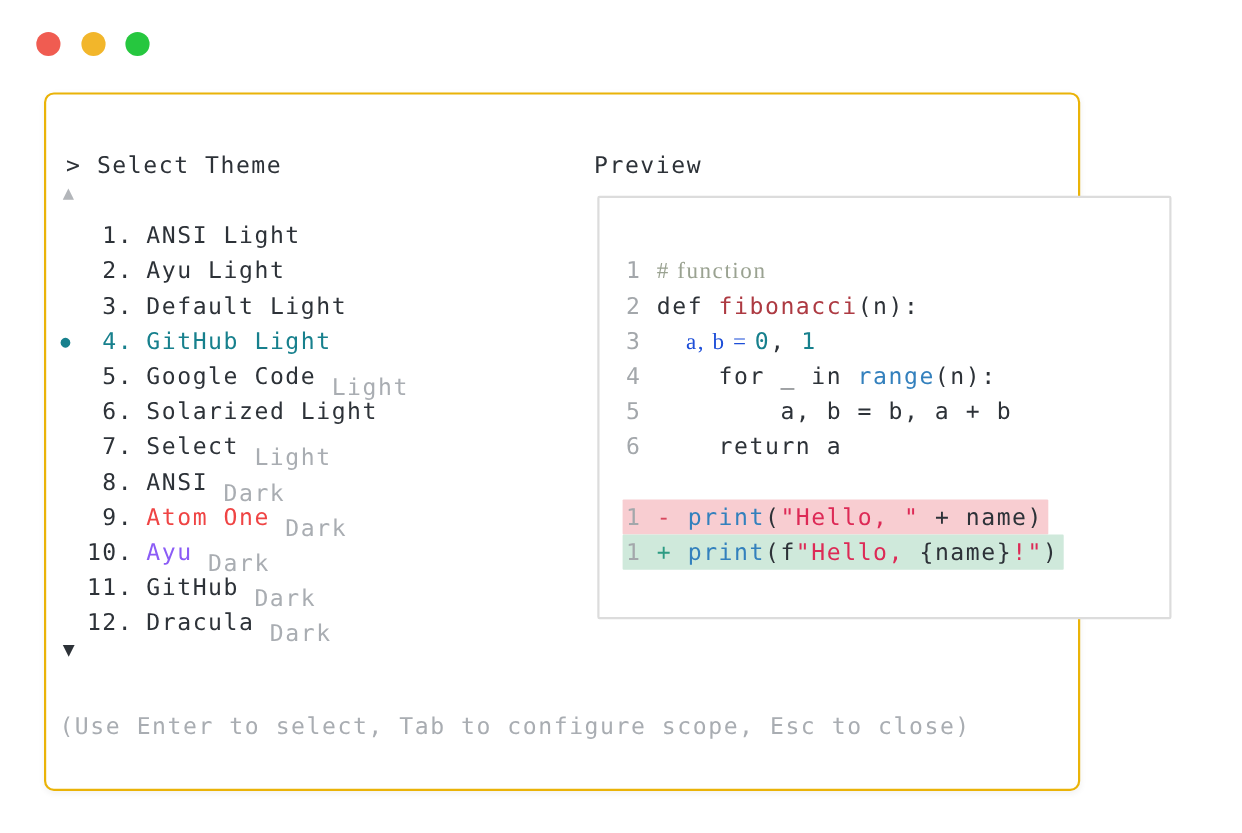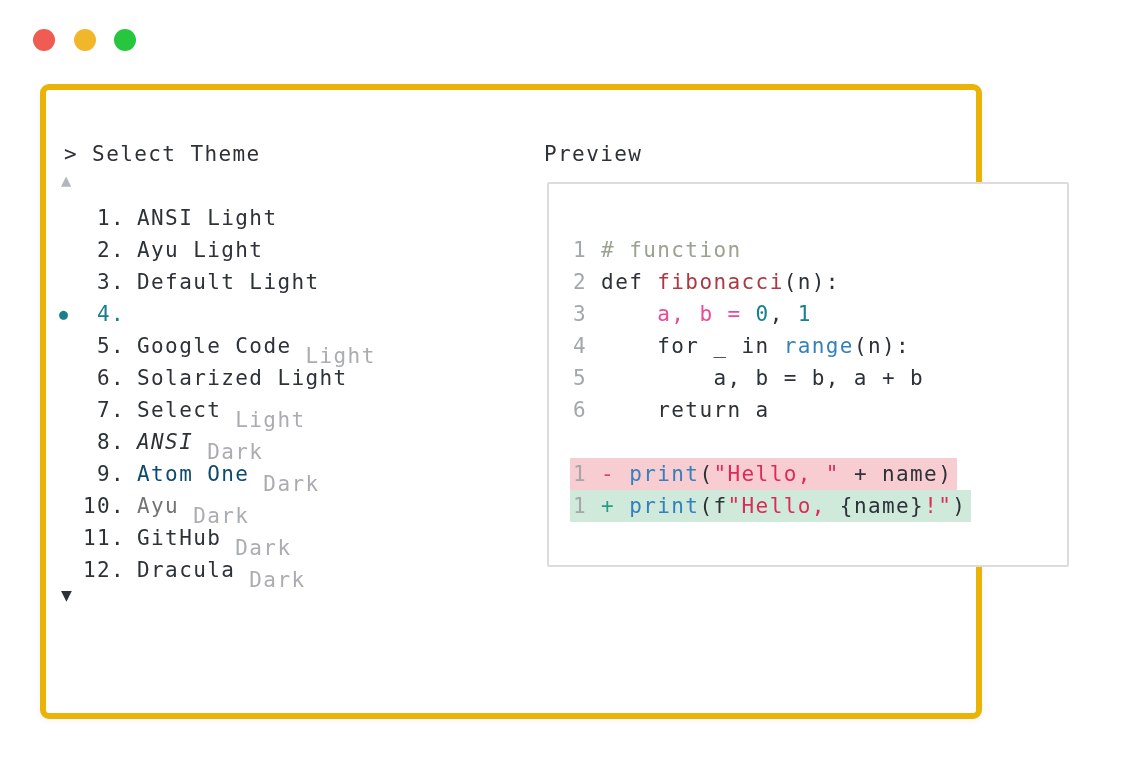--- a/index.html
+++ b/index.html
@@ -5,21 +5,21 @@
   html,body{margin:0;padding:0;background:#ffffff;}
   body{width:1129px;height:757px;position:relative;overflow:hidden;
        font-family:"DejaVu Sans Mono","Liberation Mono",monospace;}
 
   
   .traffic{position:absolute;top:29px;width:22px;height:22px;border-radius:50%;}
   .t-red{left:33px;}  .t-yellow{left:74px;}  .t-green{left:114px;}
 
   
   .panel{position:absolute;left:40px;top:84px;width:942px;height:635px;
-         box-sizing:border-box;border:6px solid #eab308;border-radius:9px;
+         box-sizing:border-box;border:2px solid #eab308;border-radius:9px;
          background:#ffffff;box-shadow:0 2px 6px rgba(0,0,0,0.05);}
 
   .mono{font-size:21px;letter-spacing:1.4px;line-height:28px;white-space:pre;}
 
   .prompt{position:absolute;left:18px;top:50px;color:#2d3238;}
   .preview-label{position:absolute;left:498px;top:50px;color:#2d3238;}
 
   .scroll-up{position:absolute;left:15px;top:80px;font-size:17px;color:#b3b6ba;
              line-height:20px;letter-spacing:0;cursor:default;}
   .scroll-down{position:absolute;left:15px;top:494px;font-size:18px;color:#2d3238;
@@ -57,42 +57,43 @@
 <div class="panel">
 
   <div class="prompt mono">&gt; Select Theme</div>
 
   <div class="scroll-up" style="color: rgb(179, 182, 186);">▲</div>
 
   <div class="theme-list" id="theme-list">
       <div class="theme-row"><span class="bullet" style="color: rgb(23, 128, 141);"></span><span class="num" style="color: rgb(45, 50, 56);">1.</span><span class="name" style="color: rgb(45, 50, 56);">ANSI Light</span></div>
       <div class="theme-row"><span class="bullet" style="color: rgb(23, 128, 141);"></span><span class="num" style="color: rgb(45, 50, 56);">2.</span><span class="name" style="color: rgb(45, 50, 56);">Ayu Light</span></div>
       <div class="theme-row"><span class="bullet" style="color: rgb(23, 128, 141);"></span><span class="num" style="color: rgb(45, 50, 56);">3.</span><span class="name" style="color: rgb(45, 50, 56);">Default Light</span></div>
-      <div class="theme-row"><span class="bullet" style="color: rgb(23, 128, 141);">●</span><span class="num" style="color: rgb(23, 128, 141);">4.</span></div>
+      <div class="theme-row"><span class="bullet" style="color: rgb(23, 128, 141);">●</span><span class="num" style="color: rgb(23, 128, 141);">4.</span><span class="name" style="color: rgb(23, 128, 141);">GitHub Light</span></div>
       <div class="theme-row"><span class="bullet" style="color: rgb(23, 128, 141);"></span><span class="num" style="color: rgb(45, 50, 56);">5.</span><span class="name" style="color: rgb(45, 50, 56);">Google Code</span><span class="suffix" style="color: rgb(169, 173, 178);">Light</span></div>
       <div class="theme-row"><span class="bullet" style="color: rgb(23, 128, 141);"></span><span class="num" style="color: rgb(45, 50, 56);">6.</span><span class="name" style="color: rgb(45, 50, 56);">Solarized Light</span></div>
       <div class="theme-row"><span class="bullet" style="color: rgb(23, 128, 141);"></span><span class="num" style="color: rgb(45, 50, 56);">7.</span><span class="name" style="color: rgb(45, 50, 56);">Select</span><span class="suffix" style="color: rgb(169, 173, 178);">Light</span></div>
-      <div class="theme-row"><span class="bullet" style="color: rgb(23, 128, 141);"></span><span class="num" style="color: rgb(45, 50, 56);">8.</span><span class="name" style="color: rgb(45, 50, 56); font-style: italic;">ANSI</span><span class="suffix" style="color: rgb(169, 173, 178);">Dark</span></div>
-      <div class="theme-row"><span class="bullet" style="color: rgb(23, 128, 141);"></span><span class="num" style="color: rgb(45, 50, 56);">9.</span><span class="name" style="color: #0c4a6e;">Atom One</span><span class="suffix" style="color: rgb(169, 173, 178);">Dark</span></div>
-      <div class="theme-row"><span class="bullet" style="color: rgb(23, 128, 141);"></span><span class="num" style="color: rgb(45, 50, 56);">10.</span><span class="name" style="color: #737373;">Ayu</span><span class="suffix" style="color: rgb(169, 173, 178);">Dark</span></div>
+      <div class="theme-row"><span class="bullet" style="color: rgb(23, 128, 141);"></span><span class="num" style="color: rgb(45, 50, 56);">8.</span><span class="name" style="color: rgb(45, 50, 56);">ANSI</span><span class="suffix" style="color: rgb(169, 173, 178);">Dark</span></div>
+      <div class="theme-row"><span class="bullet" style="color: rgb(23, 128, 141);"></span><span class="num" style="color: rgb(45, 50, 56);">9.</span><span class="name" style="color: #ef4444;">Atom One</span><span class="suffix" style="color: rgb(169, 173, 178);">Dark</span></div>
+      <div class="theme-row"><span class="bullet" style="color: rgb(23, 128, 141);"></span><span class="num" style="color: rgb(45, 50, 56);">10.</span><span class="name" style="color: #8b5cf6;">Ayu</span><span class="suffix" style="color: rgb(169, 173, 178);">Dark</span></div>
       <div class="theme-row"><span class="bullet" style="color: rgb(23, 128, 141);"></span><span class="num" style="color: rgb(45, 50, 56);">11.</span><span class="name" style="color: rgb(45, 50, 56);">GitHub</span><span class="suffix" style="color: rgb(169, 173, 178);">Dark</span></div>
       <div class="theme-row"><span class="bullet" style="color: rgb(23, 128, 141);"></span><span class="num" style="color: rgb(45, 50, 56);">12.</span><span class="name" style="color: rgb(45, 50, 56);">Dracula</span><span class="suffix" style="color: rgb(169, 173, 178);">Dark</span></div>
     </div>
 
   <div class="scroll-down" style="color: rgb(45, 50, 56);">▼</div>
 
   <div class="preview-label mono">Preview</div>
 
   <div class="preview-box">
     <div class="preview-code" id="preview-code">
-        <div class="code-line"><span class="lnum" style="color: rgb(163, 167, 171);">1 </span><span style="color: rgb(154, 162, 145);"># function</span></div>
+        <div class="code-line"><span class="lnum" style="color: rgb(163, 167, 171);">1 </span><span style="color: rgb(154, 162, 145); font-family: Liberation Serif, serif;"># function</span></div>
         <div class="code-line"><span class="lnum" style="color: rgb(163, 167, 171);">2 </span><span style="color: rgb(45, 50, 56);">def </span><span style="color: rgb(173, 58, 66);">fibonacci</span><span style="color: rgb(45, 50, 56);">(n):</span></div>
-        <div class="code-line"><span class="lnum" style="color: rgb(163, 167, 171);">3 </span><span style="color: #ec4899;">    a, b = </span><span style="color: rgb(23, 128, 141);">0</span><span style="color: rgb(45, 50, 56);">, </span><span style="color: rgb(23, 128, 141);">1</span></div>
+        <div class="code-line"><span class="lnum" style="color: rgb(163, 167, 171);">3 </span><span style="color: #1d4ed8; font-family: Liberation Serif, serif;">    a, b = </span><span style="color: rgb(23, 128, 141);">0</span><span style="color: rgb(45, 50, 56);">, </span><span style="color: rgb(23, 128, 141);">1</span></div>
         <div class="code-line"><span class="lnum" style="color: rgb(163, 167, 171);">4 </span><span style="color: rgb(45, 50, 56);">    for _ in </span><span style="color: rgb(51, 128, 189);">range</span><span style="color: rgb(45, 50, 56);">(n):</span></div>
         <div class="code-line"><span class="lnum" style="color: rgb(163, 167, 171);">5 </span><span style="color: rgb(45, 50, 56);">        a, b = b, a + b</span></div>
         <div class="code-line"><span class="lnum" style="color: rgb(163, 167, 171);">6 </span><span style="color: rgb(45, 50, 56);">    return a</span></div>
         <div class="code-line"></div>
         <div class="code-line"><span class="diff-wrap" style="background: rgb(248, 205, 209);"><span class="lnum" style="color: rgb(163, 167, 171);">1 </span><span style="color: rgb(216, 72, 94);">- </span><span style="color: rgb(51, 128, 189);">print</span><span style="color: rgb(45, 50, 56);">(</span><span style="color: rgb(221, 42, 86);">"Hello, "</span><span style="color: rgb(45, 50, 56);"> + name)</span></span></div>
         <div class="code-line"><span class="diff-wrap" style="background: rgb(207, 233, 219);"><span class="lnum" style="color: rgb(163, 167, 171);">1 </span><span style="color: rgb(44, 155, 131);">+ </span><span style="color: rgb(51, 128, 189);">print</span><span style="color: rgb(45, 50, 56);">(f</span><span style="color: rgb(221, 42, 86);">"Hello, </span><span style="color: rgb(45, 50, 56);">{name}</span><span style="color: rgb(221, 42, 86);">!"</span><span style="color: rgb(45, 50, 56);">)</span></span></div>
       </div>
   </div>
 
+  <div class="hint mono">(Use Enter to select, Tab to configure scope, Esc to close)</div>
 </div>
 
 </body></html>

